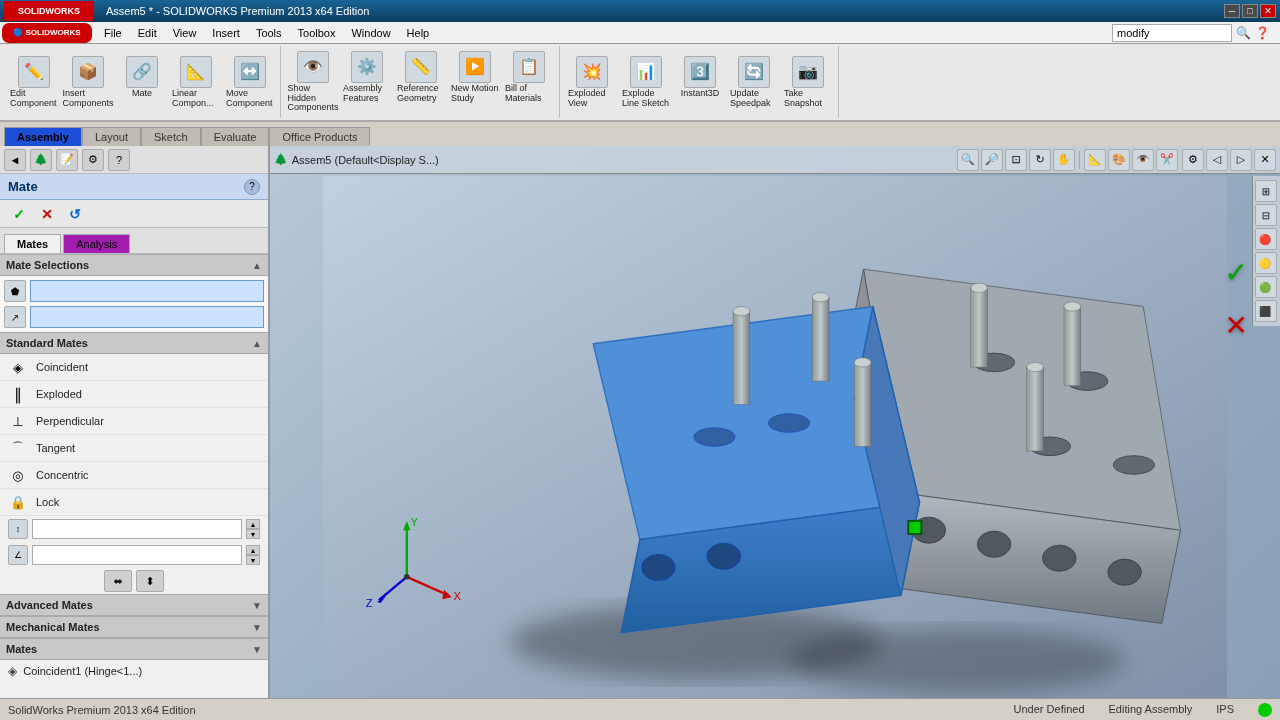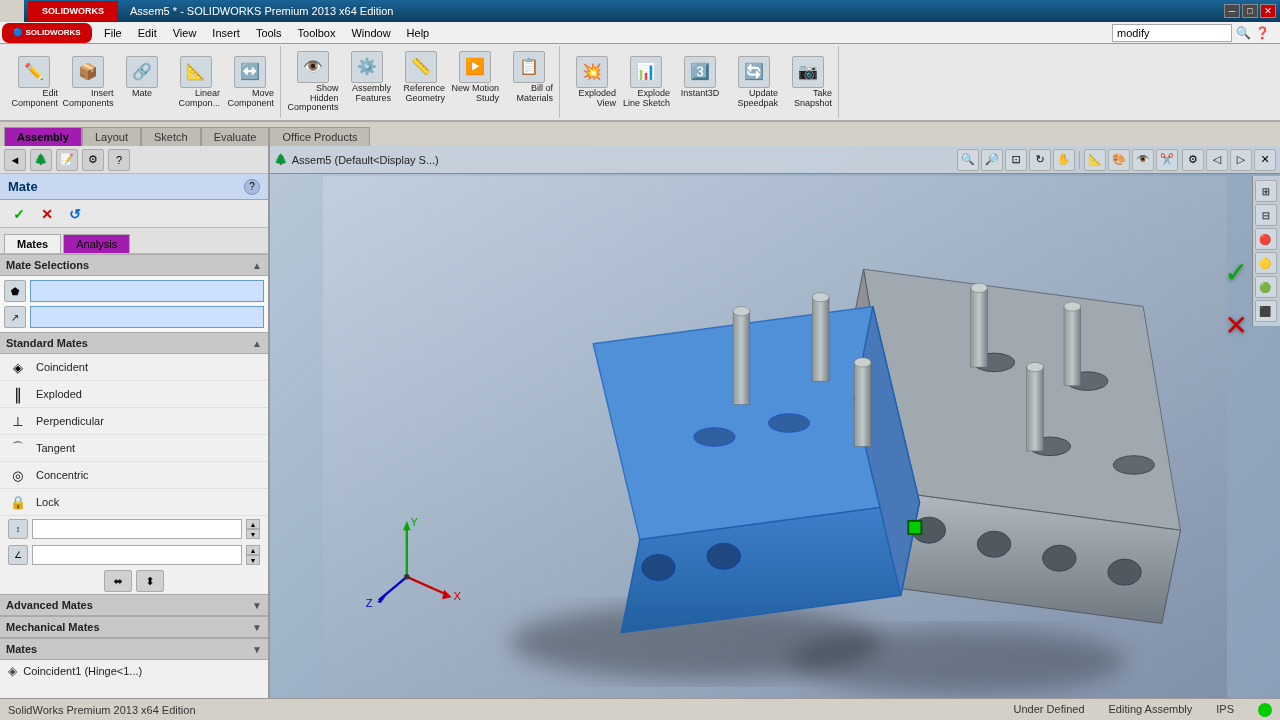--- a/index.html
+++ b/index.html
@@ -7,21 +7,20 @@
 
     
     #titlebar {
       height: 22px;
       background: linear-gradient(to bottom, #1a6496, #0d3d5e);
       display: flex;
       align-items: center;
       justify-content: space-between;
       padding: 0 4px;
       color: white;
-      margin-left: 24px;
     }
     #titlebar .controls { display: flex; gap: 2px; }
     #titlebar .controls span {
       width: 16px; height: 14px;
       background: #4a4a4a;
       border: 1px solid #888;
       display: flex; align-items: center; justify-content: center;
       font-size: 9px; cursor: pointer; color: white;
     }
 
@@ -84,21 +83,21 @@
     .toolbar-btn .icon-box {
       width: 32px; height: 32px;
       background: #d0d8e0;
       border: 1px solid #aaa;
       border-radius: 2px;
       display: flex; align-items: center; justify-content: center;
       font-size: 16px;
     }
     .toolbar-btn .btn-label {
       font-size: 9px;
-      text-align: right;
+      text-align: left;
       line-height: 1.1;
       margin-top: 1px;
       color: #222;
     }
 
     
     #tabbar {
       height: 24px;
       background: #d4d0c8;
       display: flex;
@@ -108,21 +107,21 @@
     .tab {
       padding: 3px 12px;
       font-size: 11px;
       background: #c0bcb4;
       border: 1px solid #999;
       border-bottom: none;
       cursor: pointer;
       color: #333;
     }
     .tab.active {
-      background: #a21caf;
+      background: #1d4ed8;
       font-weight: bold;
       color: #000;
     }
 
     
     #main {
       display: flex;
       height: calc(720px - 22px - 22px - 78px - 24px - 22px);
     }
 

